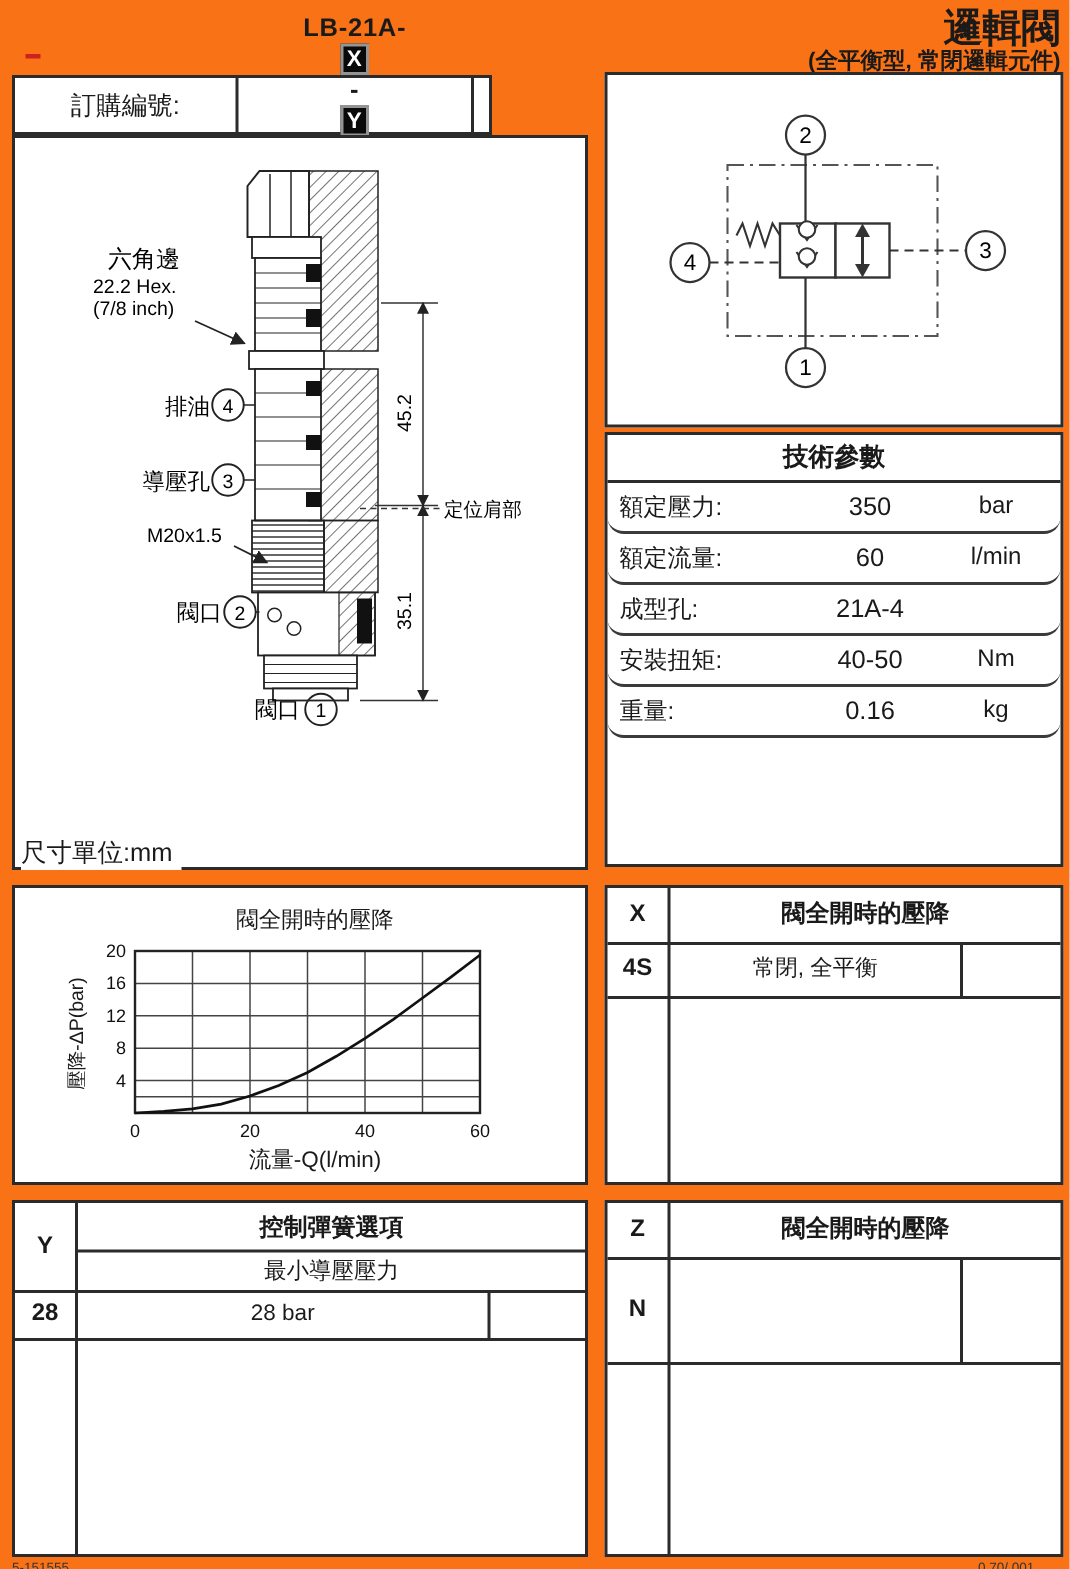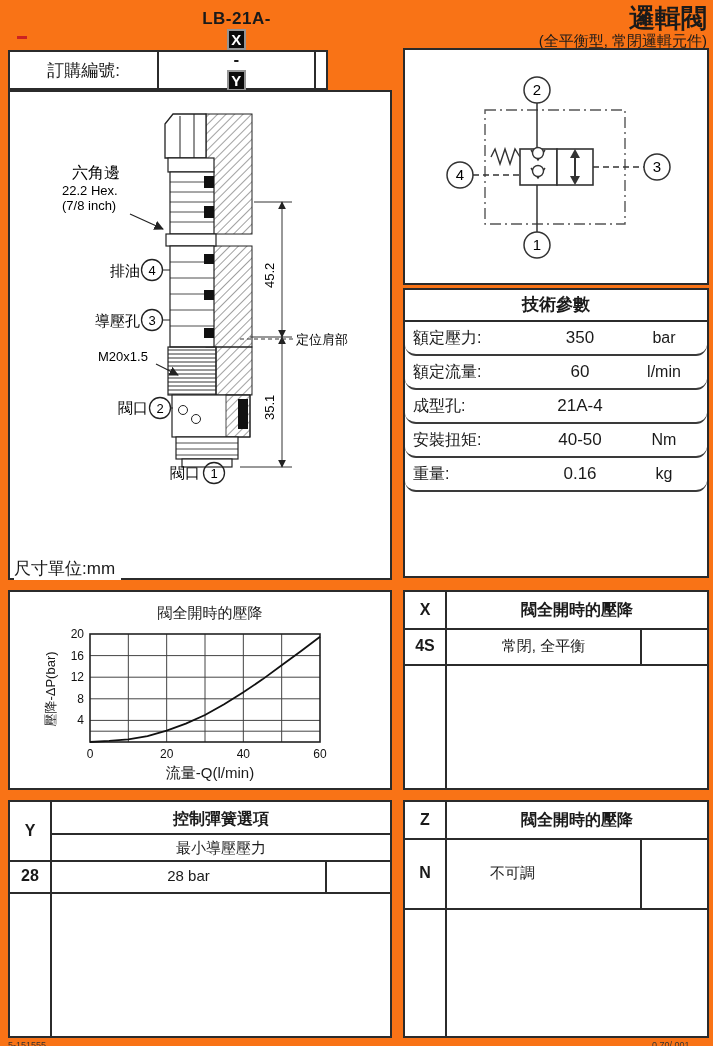--- a/index.html
+++ b/index.html
@@ -3,21 +3,21 @@
 <meta charset="utf-8">
 <style>
   html,body{margin:0;padding:0;background:#e8e8e8;}
   .page{position:relative;width:713px;height:1046px;background:#f97316;overflow:hidden;
         font-family:"Liberation Sans",sans-serif;color:#1a1a1a;}
   .box{position:absolute;border:2px solid #2b2b2b;background:#fff;box-sizing:border-box;}
 
   
   .titleblock{position:absolute;top:4px;right:6px;text-align:right;}
   .doc-title{font-size:26px;font-weight:bold;line-height:28px;}
-  .doc-subtitle{font-size:15px;font-weight:normal;line-height:18px;}
+  .doc-subtitle{font-size:15px;font-weight:bold;line-height:18px;}
   .red-mark{position:absolute;left:17px;top:36px;width:10px;height:3px;background:#cc2222;}
 
   
   #box-order{left:8px;top:50px;width:320px;height:40px;display:flex;align-items:stretch;}
   #box-order .cell1{width:147px;border-right:2px solid #2b2b2b;display:flex;align-items:center;justify-content:center;font-size:17px;}
   #box-order .cell2{width:155px;border-right:2px solid #2b2b2b;display:flex;align-items:center;justify-content:center;
                     font-size:17px;font-weight:bold;letter-spacing:0.5px;flex-direction:column;}
   #box-order .cell3{flex:1;}
   .codebox{display:inline-block;background:#0a0a0a;color:#fff;border:2px solid #949494;
            padding:0 2px;margin:0 1px;font-size:15px;line-height:17px;}
@@ -299,21 +299,20 @@
     <div class="vline" style="left:315px;top:58px;height:32px;"></div>
     <div class="hline" style="top:90px;"></div>
   </div>
 
   <div class="box" id="box-z">
     <div class="opt-left"></div>
     <div class="opt-code" style="top:0;height:36px;line-height:36px;">Z</div>
     <div class="opt-title" style="left:42px;right:0;top:0;height:36px;line-height:36px;">閥全開時的壓降</div>
     <div class="hline" style="top:36px;"></div>
     <div class="opt-code" style="top:36px;height:70px;line-height:70px;">N</div>
-    <div class="opt-desc" style="left:85px;top:36px;height:70px;line-height:70px;">不可調</div>
     <div class="vline" style="left:235px;top:36px;height:70px;"></div>
     <div class="hline" style="top:106px;"></div>
   </div>
 
   <div class="footer-frag" style="left:8px;">5-151555</div>
   <div class="footer-frag" style="left:652px;">0.70/ 001</div>
 
 </div>
 
 </body></html>

